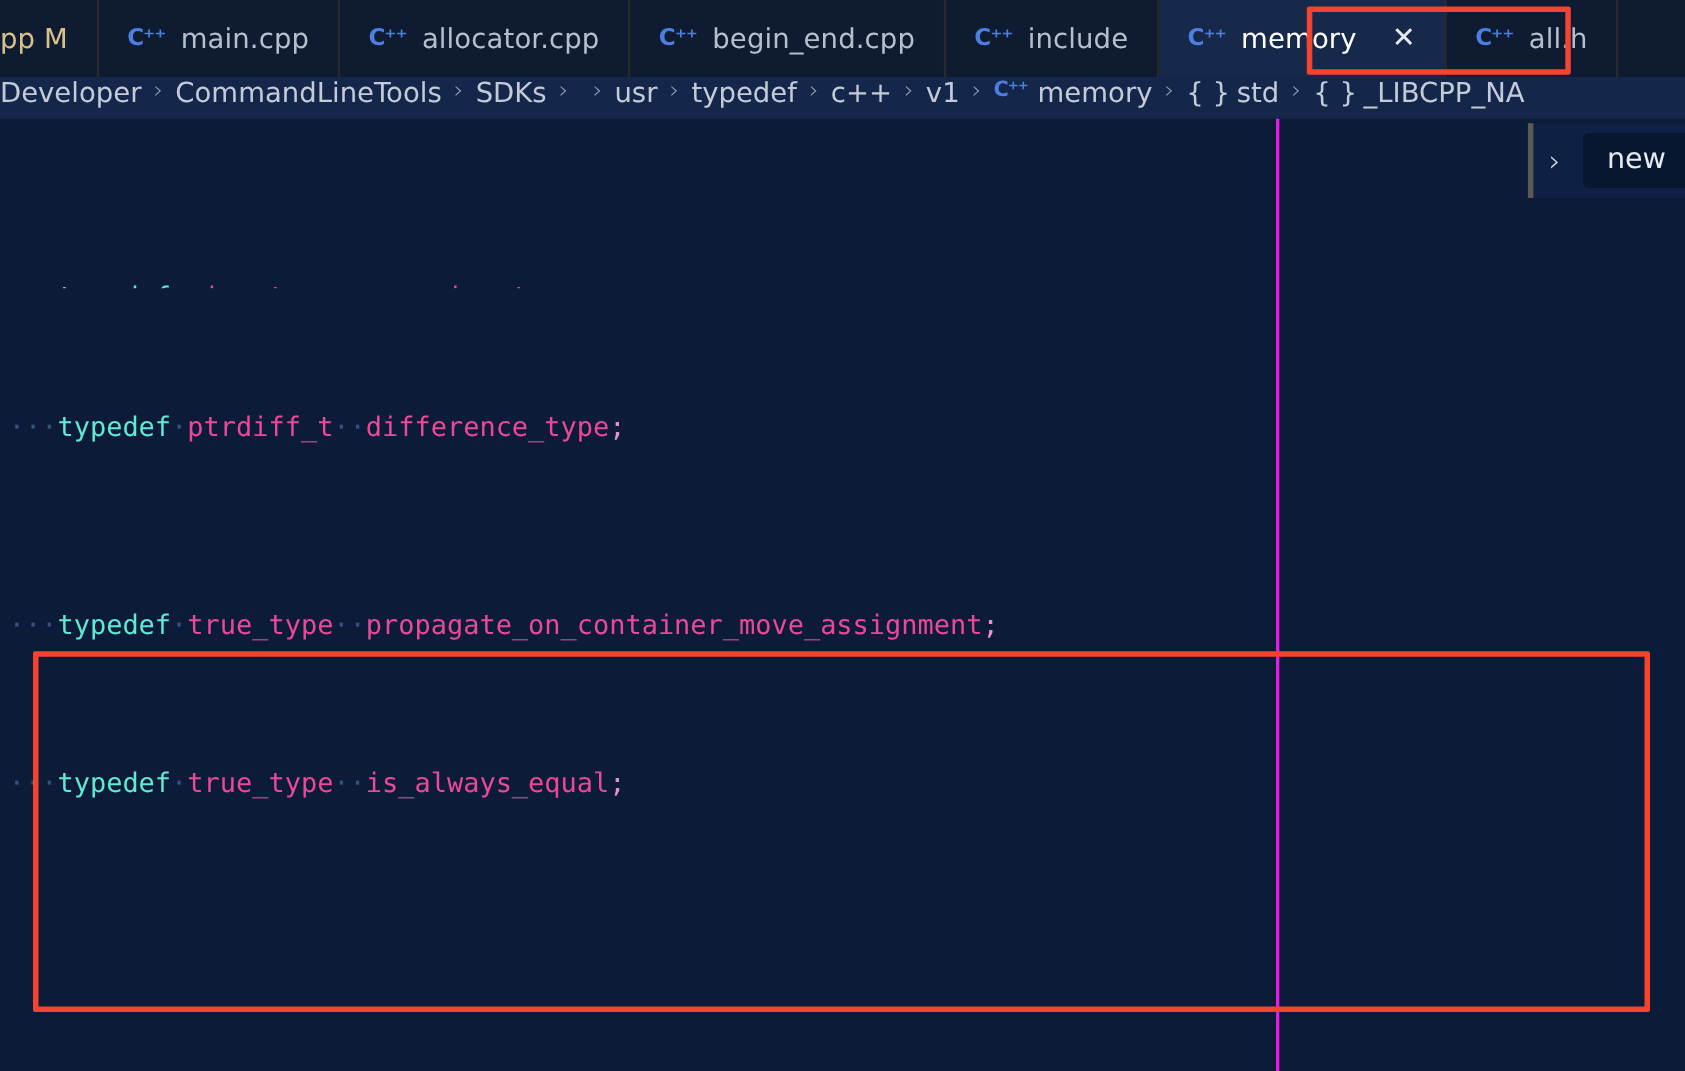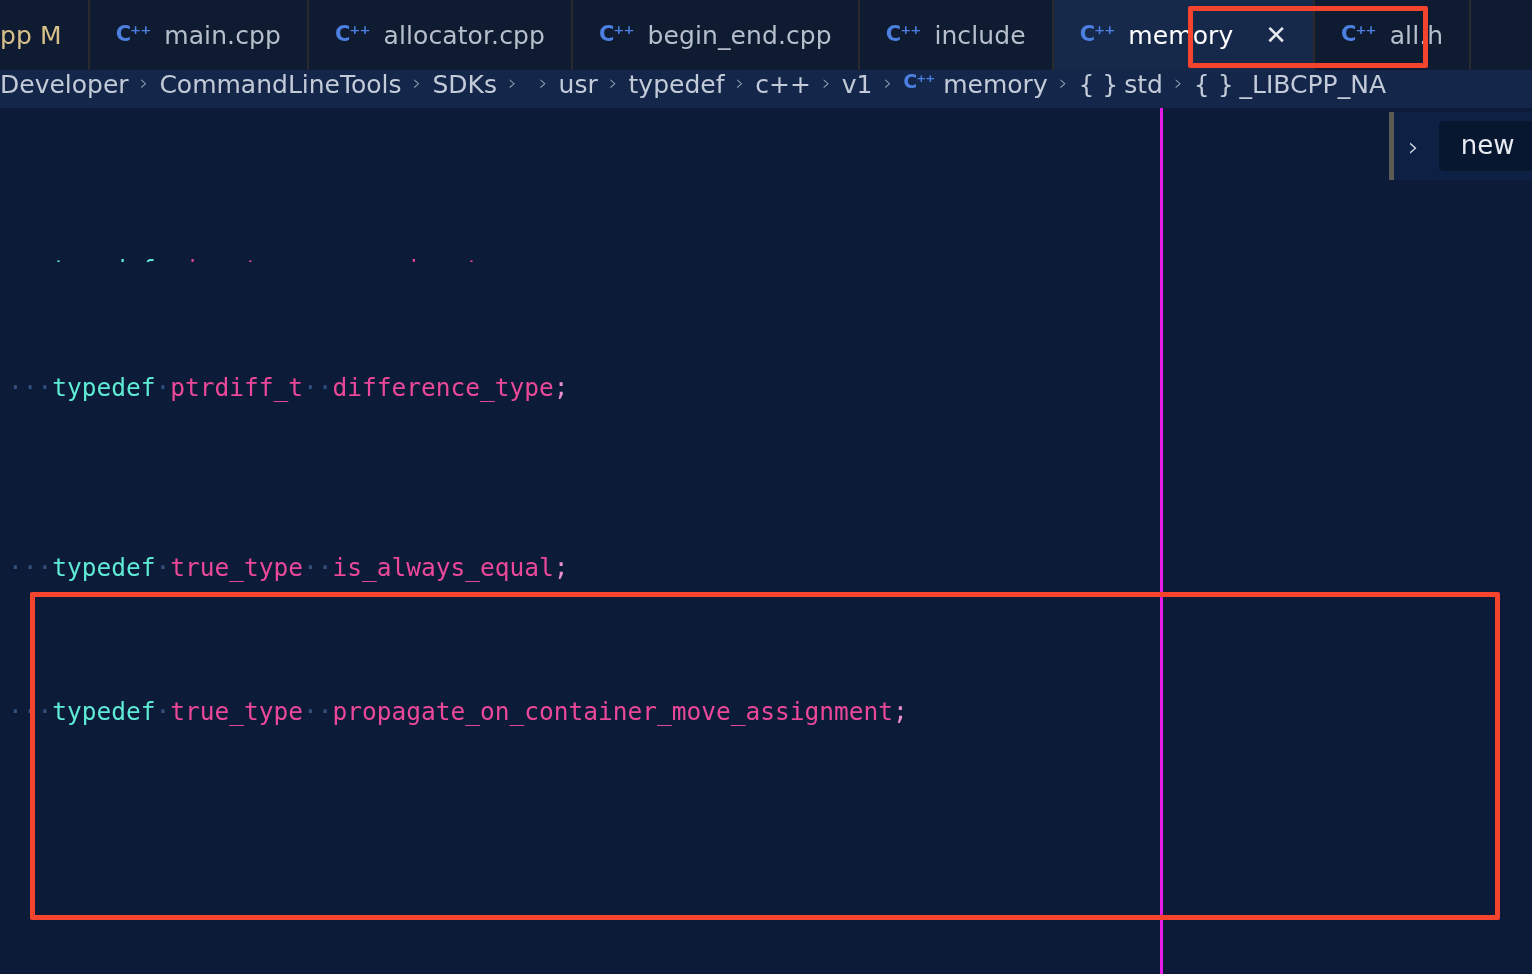--- a/index.html
+++ b/index.html
@@ -234,23 +234,23 @@
   </div>
 
   <div class="editor">
 
     
     <div class="line" style="height:10px;overflow:hidden;"><span class="dot">···</span><span class="kw">typedef</span><span class="dot">·</span><span class="typ">size_t</span><span class="dot">·········</span><span class="typ">size_type</span><span class="pun">;</span></div>
 
     <div class="line"><span class="dot">···</span><span class="kw">typedef</span><span class="dot">·</span><span class="typ">ptrdiff_t</span><span class="dot">··</span><span class="typ">difference_type</span><span class="pun">;</span></div>
 
 
+    <div class="line"><span class="dot">···</span><span class="kw">typedef</span><span class="dot">·</span><span class="typ">true_type</span><span class="dot">··</span><span class="typ">propagate_on_container_move_assignment</span><span class="pun">;</span></div>
+
     <div class="line"><span class="dot">···</span><span class="kw">typedef</span><span class="dot">·</span><span class="typ">true_type</span><span class="dot">··</span><span class="typ">is_always_equal</span><span class="pun">;</span></div>
-
-    <div class="line"><span class="dot">···</span><span class="kw">typedef</span><span class="dot">·</span><span class="typ">true_type</span><span class="dot">··</span><span class="typ">propagate_on_container_move_assignment</span><span class="pun">;</span></div>
 
     <div class="line"> </div>
 
     
 
     
 
     
 
     

